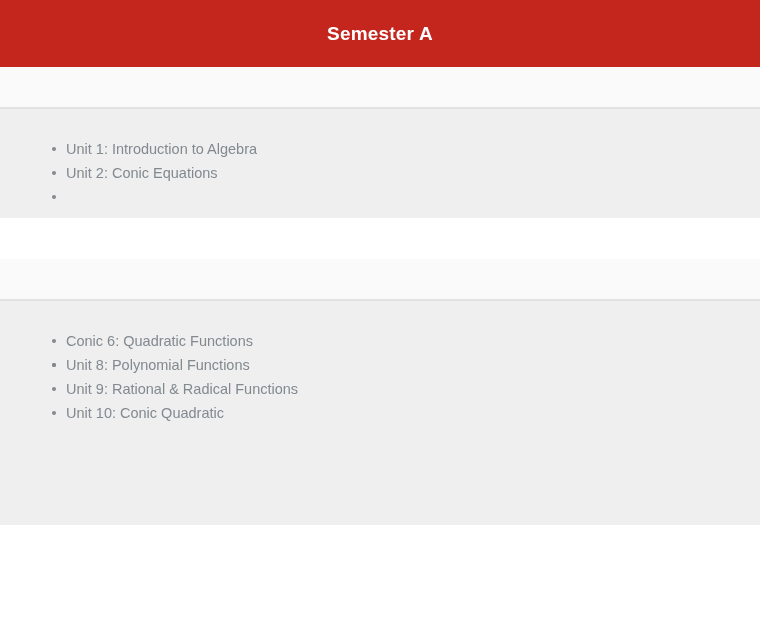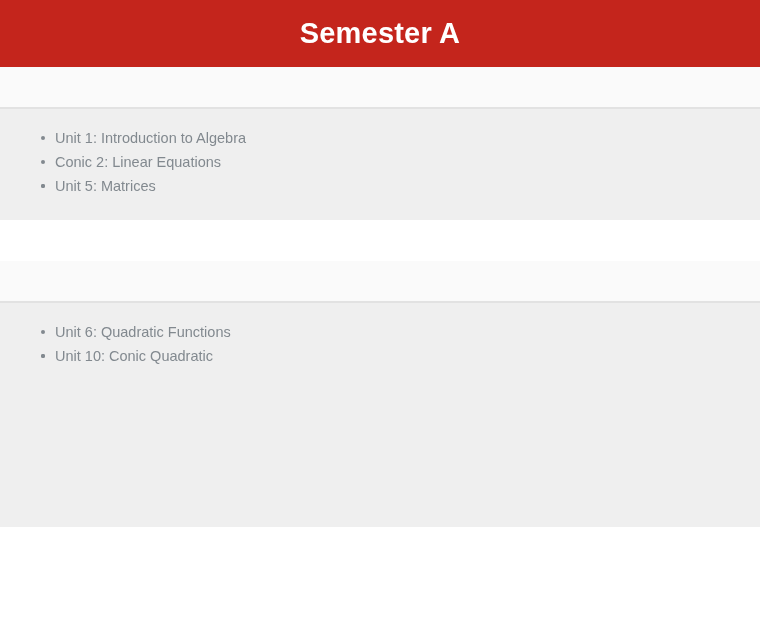--- a/index.html
+++ b/index.html
@@ -30,42 +30,42 @@
   .panel-header {
     background: #c4251c;
     height: 67px;
     display: flex;
     align-items: center;
     justify-content: center;
   }
 
   .panel-title {
     color: #ffffff;
-    font-size: 29px;
+    font-size: 19px;
     font-weight: bold;
     line-height: 1;
     letter-spacing: 0.2px;
     text-align: left;
   }
 
   
   .panel-subbar {
     background: #fafafa;
     height: 40px;
     border-bottom: 2px solid #e2e2e2;
   }
 
   .panel-body {
     background: #efefef;
     padding: 17px 0 22px 0;
   }
 
   .unit-list {
     list-style: none;
-    margin: 0;
+    margin: 11px;
     padding: 0;
   }
 
   .unit-item {
     position: relative;
     color: #82898f;
     font-size: 14.5px;
     line-height: 24px;
     padding-left: 55px;
     white-space: nowrap;
@@ -109,49 +109,53 @@
     <div class="panel-subbar"></div>
 
     <div class="panel-body">
       <ul class="unit-list">
         <li class="unit-item">
           <span class="unit-bullet"></span>
           <span>Unit 1: Introduction to Algebra</span>
         </li>
         <li class="unit-item">
           <span class="unit-bullet"></span>
-          <span>Conic 2: Linear Equations</span>
+          <span>Unit 2: Conic Equations</span>
         </li>
         <li class="unit-item">
           <span class="unit-bullet"></span>
-        </li>
-        <li class="unit-item">
-          <span class="unit-bullet"></span>
-          <span>Unit 5: Matrices</span>
         </li>
       </ul>
     </div>
 
   </section>
 
   <div class="panel-gap"></div>
 
   <section class="panel panel-b">
 
 
     <div class="panel-subbar"></div>
 
     <div class="panel-body">
       <ul class="unit-list">
         <li class="unit-item">
           <span class="unit-bullet"></span>
-          <span>Unit 6: Quadratic Functions</span>
+          <span>Conic 6: Quadratic Functions</span>
         </li>
         <li class="unit-item">
           <span class="unit-bullet"></span>
+        </li>
+        <li class="unit-item">
+          <span class="unit-bullet"></span>
+          <span>Unit 8: Polynomial Functions</span>
+        </li>
+        <li class="unit-item">
+          <span class="unit-bullet"></span>
+          <span>Unit 9: Rational &amp; Radical Functions</span>
         </li>
         <li class="unit-item">
           <span class="unit-bullet"></span>
           <span>Unit 10: Conic Quadratic</span>
         </li>
       </ul>
     </div>
 
   </section>
 

